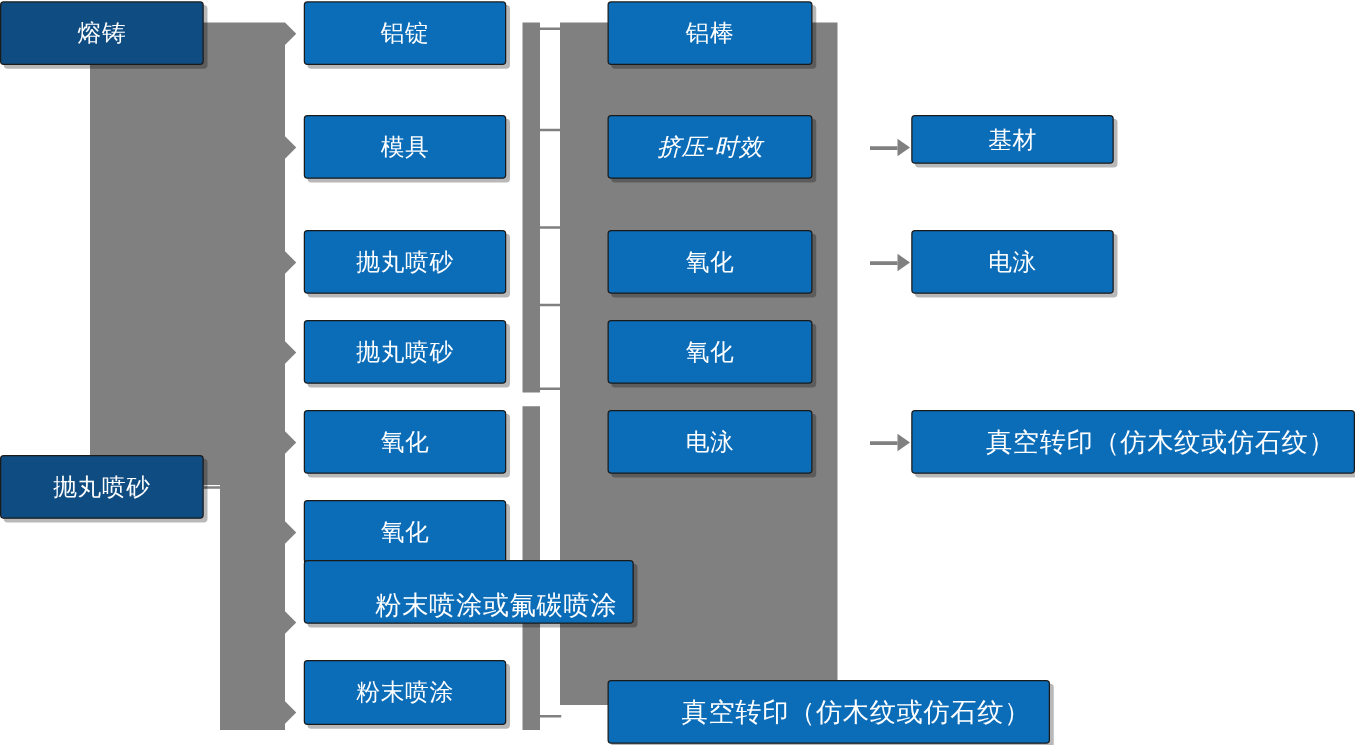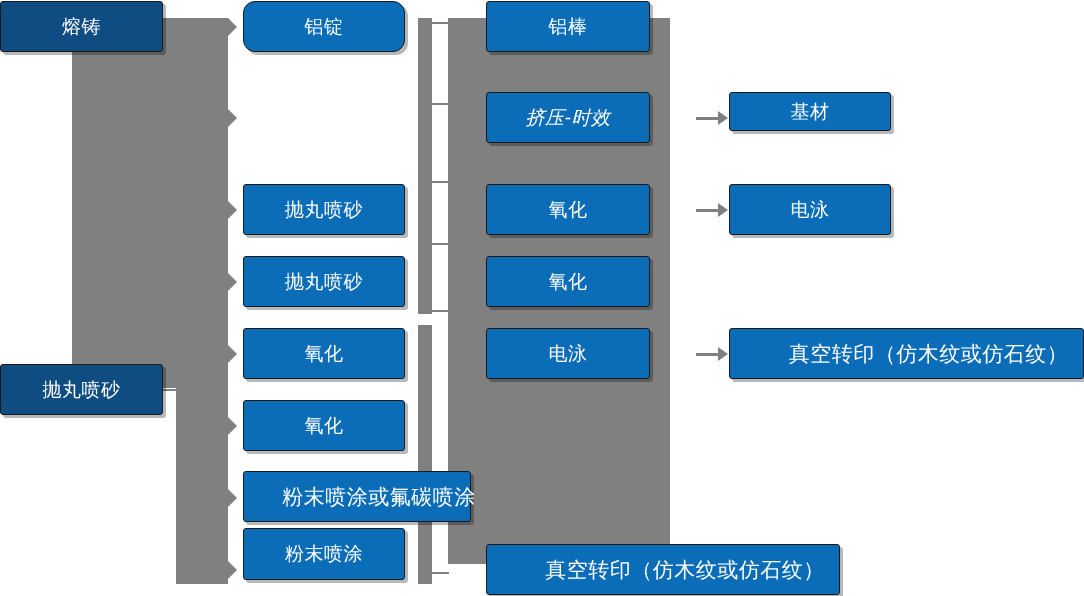--- a/index.html
+++ b/index.html
@@ -108,36 +108,39 @@
     <div class="head" style="left:22px;"></div>
   </div>
 
   <div class="box dark" style="left:0px; top:1px; width:163px; height:51px;">
     <span>熔铸</span>
   </div>
   <div class="box dark" style="left:0px; top:364px; width:163px; height:51px;">
     <span>抛丸喷砂</span>
   </div>
 
-  <div class="box light" style="left:243px; top:1px; width:162px; height:51px;border-radius:12px;">
+  <div class="box light" style="left:243px; top:1px; width:162px; height:51px;">
     <span>铝锭</span>
+  </div>
+  <div class="box light" style="left:243px; top:92px; width:162px; height:51px;">
+    <span>模具</span>
   </div>
   <div class="box light" style="left:243px; top:184px; width:162px; height:51px;">
     <span>抛丸喷砂</span>
   </div>
   <div class="box light" style="left:243px; top:256px; width:162px; height:51px;">
     <span>抛丸喷砂</span>
   </div>
   <div class="box light" style="left:243px; top:328px; width:162px; height:51px;">
     <span>氧化</span>
   </div>
   <div class="box light" style="left:243px; top:400px; width:162px; height:51px;">
     <span>氧化</span>
   </div>
-  <div class="box light wide" style="left:243px; top:471px; width:228px; height:51px;">
+  <div class="box light wide" style="left:243px; top:448px; width:264px; height:51px;align-items:flex-end;">
     <span>粉末喷涂或氟碳喷涂</span>
   </div>
   <div class="box light" style="left:243px; top:528px; width:162px; height:52px;">
     <span>粉末喷涂</span>
   </div>
 
   <div class="box light" style="left:486px; top:1px; width:164px; height:51px;">
     <span>铝棒</span>
   </div>
   <div class="box light" style="left:486px; top:92px; width:164px; height:51px;font-style:italic;">

